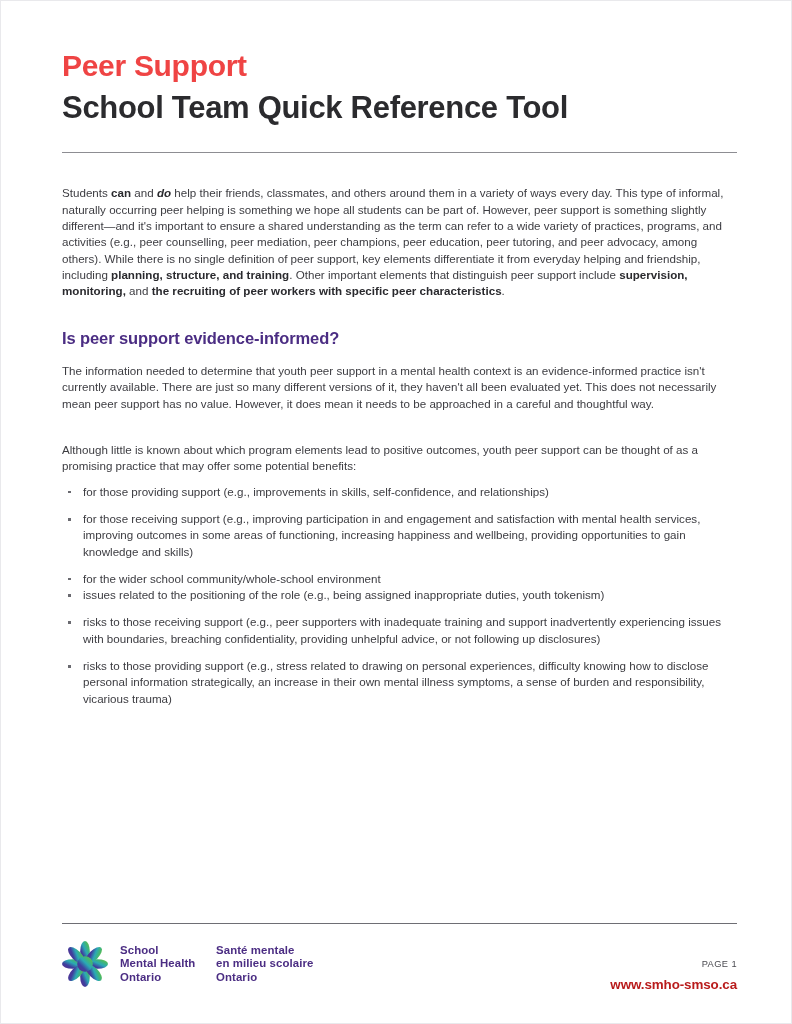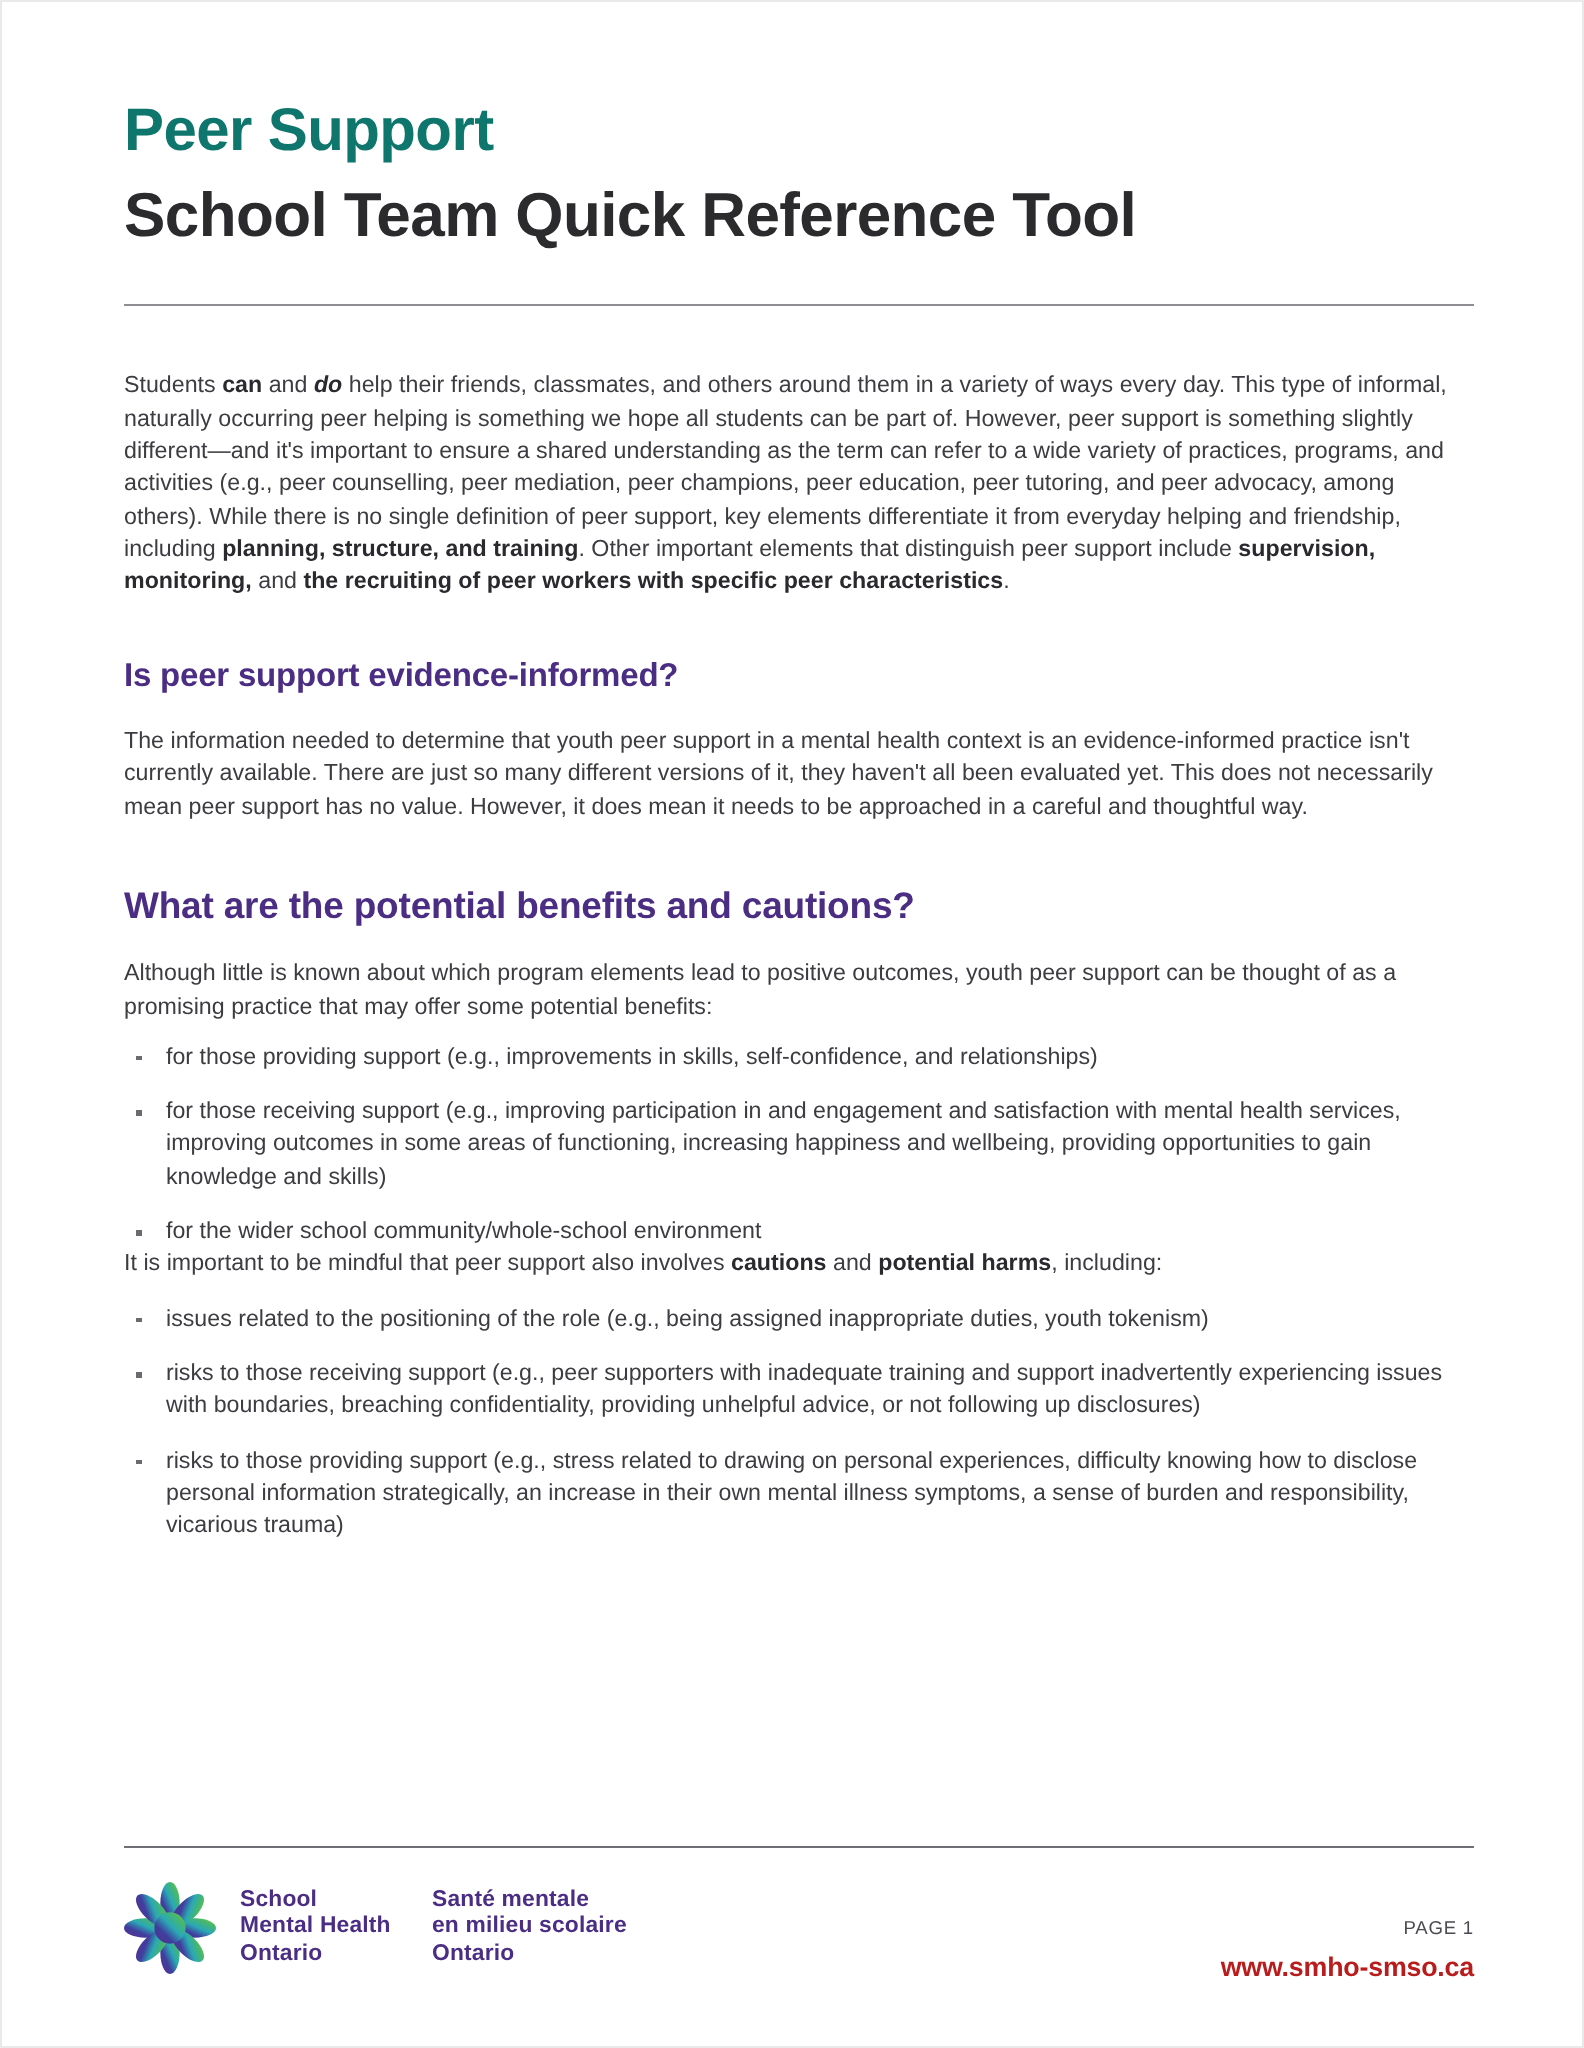--- a/index.html
+++ b/index.html
@@ -30,21 +30,21 @@
     width: 675px;
   }
 
   
   .masthead {
     padding-top: 48px;
   }
   .title-eyebrow {
     font-size: 30px;
     font-weight: bold;
-    color: #0f766e;
+    color: #ef4444;
     letter-spacing: -0.3px;
     line-height: 1.12;
     margin: 0 0 8px 0;
   }
   .title-main {
     font-size: 31px;
     font-weight: bold;
     color: #2b2b2e;
     letter-spacing: -0.3px;
     line-height: 1.12;
@@ -200,31 +200,29 @@
     <section class="section first">
       <p class="body"><span>Students </span><b>can</b><span> and </span><b><i>do</i></b><span> help their friends, classmates, and others around them in a variety of ways every day. This type of informal, naturally occurring peer helping is something we hope all students can be part of. However, peer support is something slightly different—and it's important to ensure a shared understanding as the term can refer to a wide variety of practices, programs, and activities (e.g., peer counselling, peer mediation, peer champions, peer education, peer tutoring, and peer advocacy, among others). While there is no single definition of peer support, key elements differentiate it from everyday helping and friendship, including </span><b>planning, structure, and training</b><span>. Other important elements that distinguish peer support include </span><b>supervision, monitoring,</b><span> and </span><b>the recruiting of peer workers with specific peer characteristics</b><span>.</span></p>
     </section>
 
     <section class="section">
       <h2 class="section-heading">Is peer support evidence-informed?</h2>
       <p class="body">The information needed to determine that youth peer support in a mental health context is an evidence-informed practice isn't currently available. There are just so many different versions of it, they haven't all been evaluated yet. This does not necessarily mean peer support has no value. However, it does mean it needs to be approached in a careful and thoughtful way.</p>
     </section>
 
     <section class="section">
-      <h2 class="section-heading big">What are the potential benefits and cautions?</h2>
 
       <p class="body tight">Although little is known about which program elements lead to positive outcomes, youth peer support can be thought of as a promising practice that may offer some potential benefits:</p>
 
       <ul class="bullets group-gap-sm">
           <li>for those providing support (e.g., improvements in skills, self-confidence, and relationships)</li>
           <li>for those receiving support (e.g., improving participation in and engagement and satisfaction with mental health services, improving outcomes in some areas of functioning, increasing happiness and wellbeing, providing opportunities to gain knowledge and skills)</li>
           <li>for the wider school community/whole-school environment</li>
         </ul>
 
-      <p class="body group-gap"><span>It is important to be mindful that peer support also involves </span><b>cautions</b><span> and </span><b>potential harms</b><span>, including:</span></p>
 
       <ul class="bullets">
           <li>issues related to the positioning of the role (e.g., being assigned inappropriate duties, youth tokenism)</li>
           <li>risks to those receiving support (e.g., peer supporters with inadequate training and support inadvertently experiencing issues with boundaries, breaching confidentiality, providing unhelpful advice, or not following up disclosures)</li>
           <li>risks to those providing support (e.g., stress related to drawing on personal experiences, difficulty knowing how to disclose personal information strategically, an increase in their own mental illness symptoms, a sense of burden and responsibility, vicarious trauma)</li>
         </ul>
 
     </section>
 
   </div>

